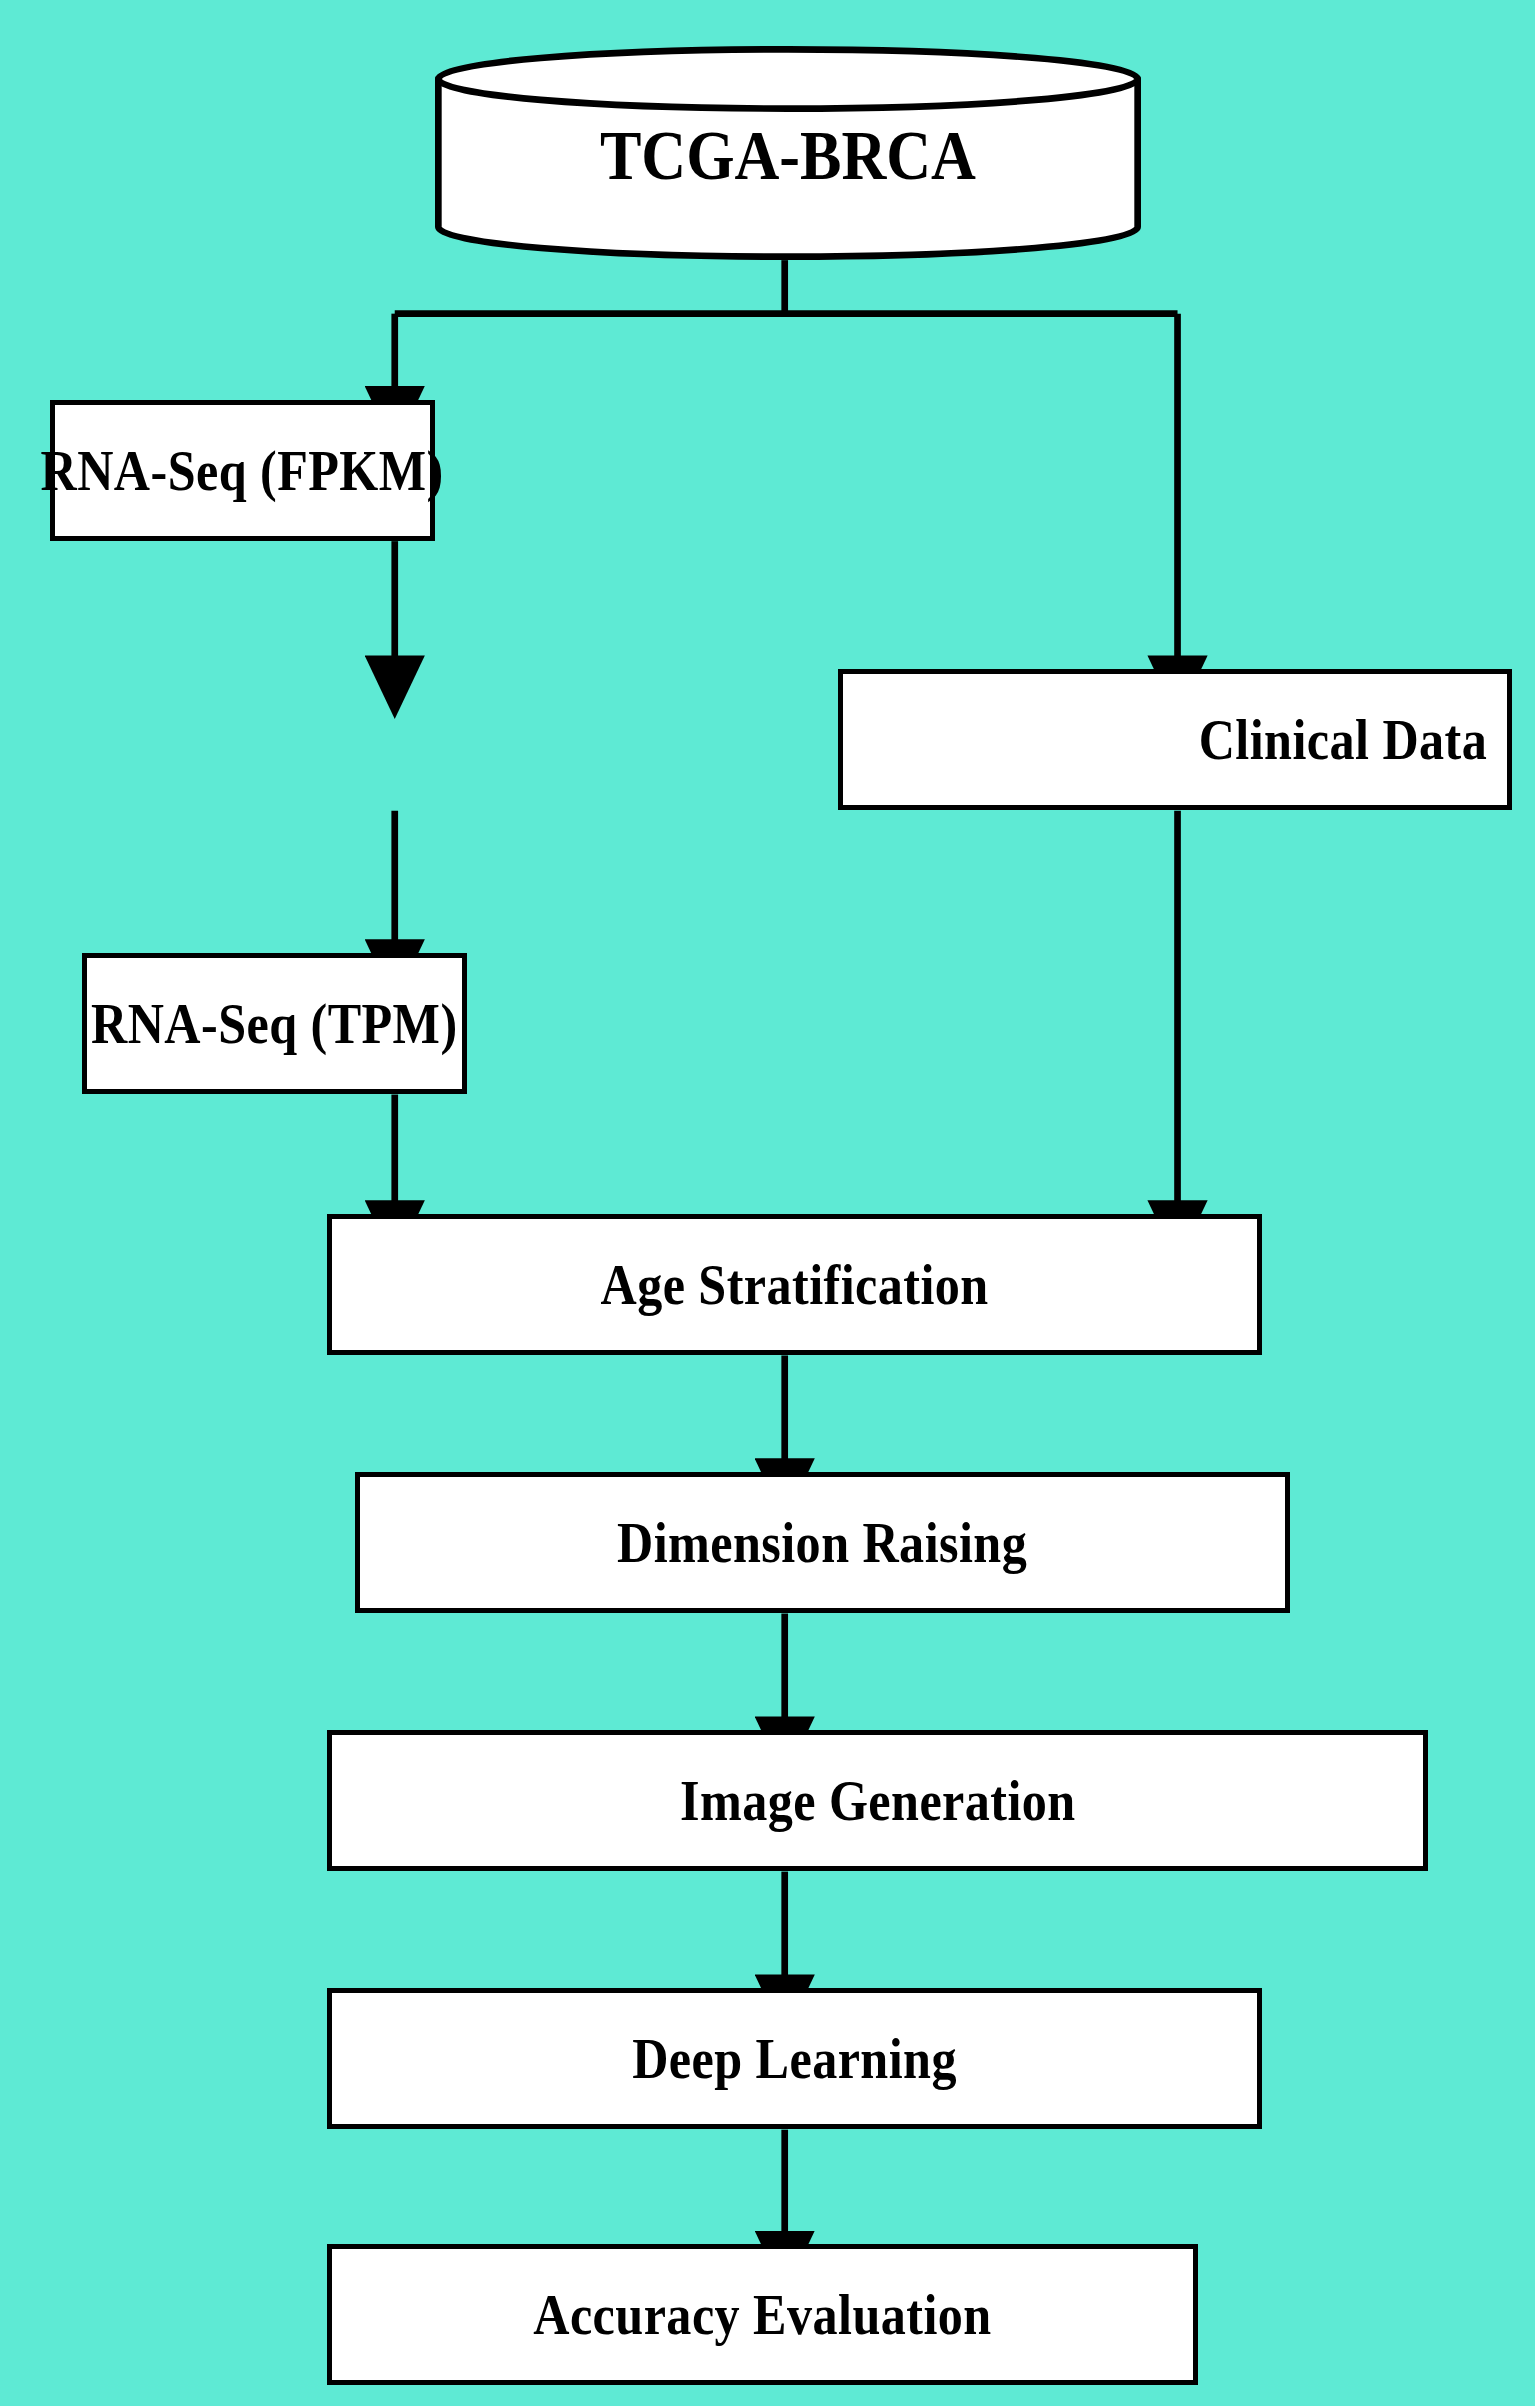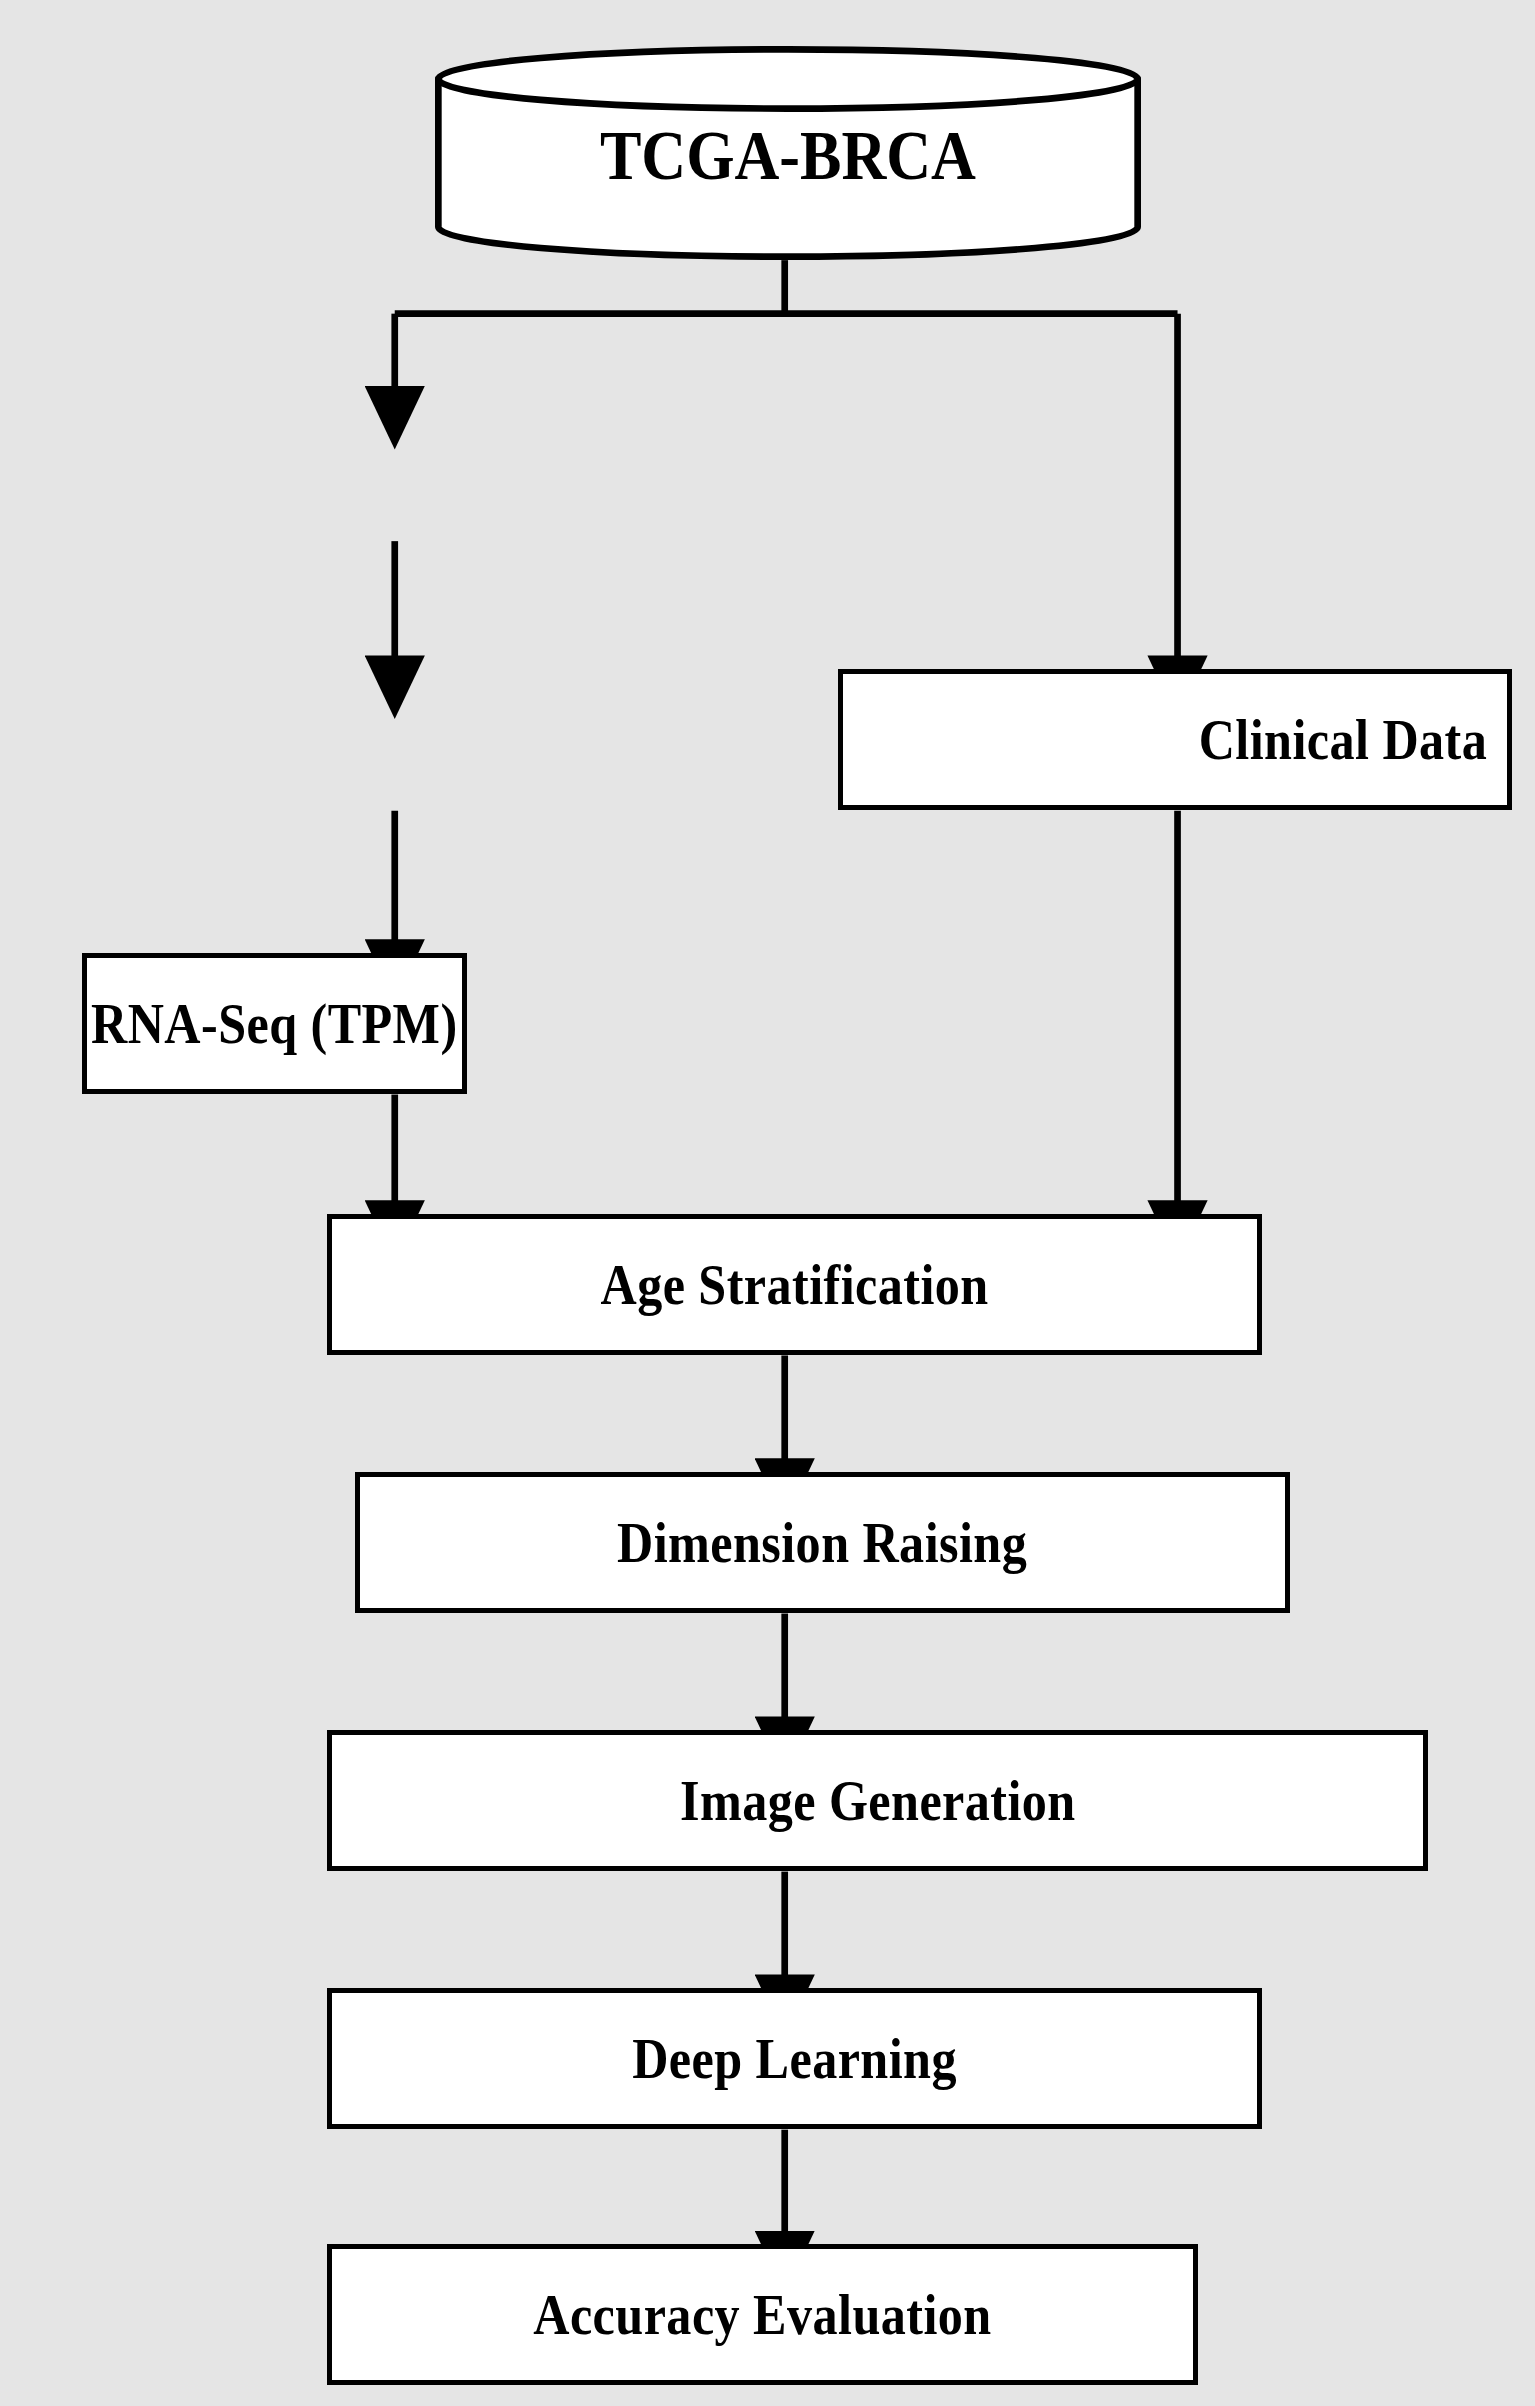--- a/index.html
+++ b/index.html
@@ -8,21 +8,21 @@
     padding: 0;
     background: #ffffff;
   }
   body {
     font-family: "Liberation Serif", "DejaVu Serif", serif;
   }
   #canvas {
     position: relative;
     width: 1535px;
     height: 2407px;
-    background: #e5e5e5;
+    background: #5eead4;
     overflow: hidden;
   }
   #edges {
     position: absolute;
     left: 0;
     top: 0;
     width: 1535px;
     height: 2407px;
     pointer-events: none;
   }
@@ -129,20 +129,23 @@
   </svg>
 
   <div class="db-node" id="node-tcga_brca" style="left: 435px; top: 46px; width: 706px; height: 214px;">
     <svg xmlns="http://www.w3.org/2000/svg" width="706" height="214" viewBox="0 0 739 224">
       <path d="M 3.5 34.5 L 3.5 189.5 A 366 31 0 0 0 735.5 189.5 L 735.5 34.5" fill="#ffffff" stroke="#000000" stroke-width="7" stroke-linecap="round"></path>
       <ellipse cx="369.5" cy="34.5" rx="366" ry="31" fill="#ffffff" stroke="#000000" stroke-width="7"></ellipse>
     </svg>
     <span class="label" style="font-size: 69px; margin-bottom: 64px;">TCGA-BRCA</span>
   </div>
 
+  <div class="node" id="node-rna_seq_fpkm" style="left: 50px; top: 400px; width: 385px; height: 141px;">
+    <span class="label" style="font-size: 57px;">RNA-Seq (FPKM)</span>
+  </div>
 
 
   <div class="node" id="node-clinical_data" style="left: 838px; top: 669px; width: 674px; height: 141px; justify-content: flex-end;">
     <span class="label" style="font-size: 57px;">Clinical  Data</span>
   </div>
 
   <div class="node" id="node-rna_seq_tpm" style="left: 50px; top: 953px; width: 385px; height: 141px; margin-left: 32px;">
     <span class="label" style="font-size: 57px;">RNA-Seq (TPM)</span>
   </div>
 

